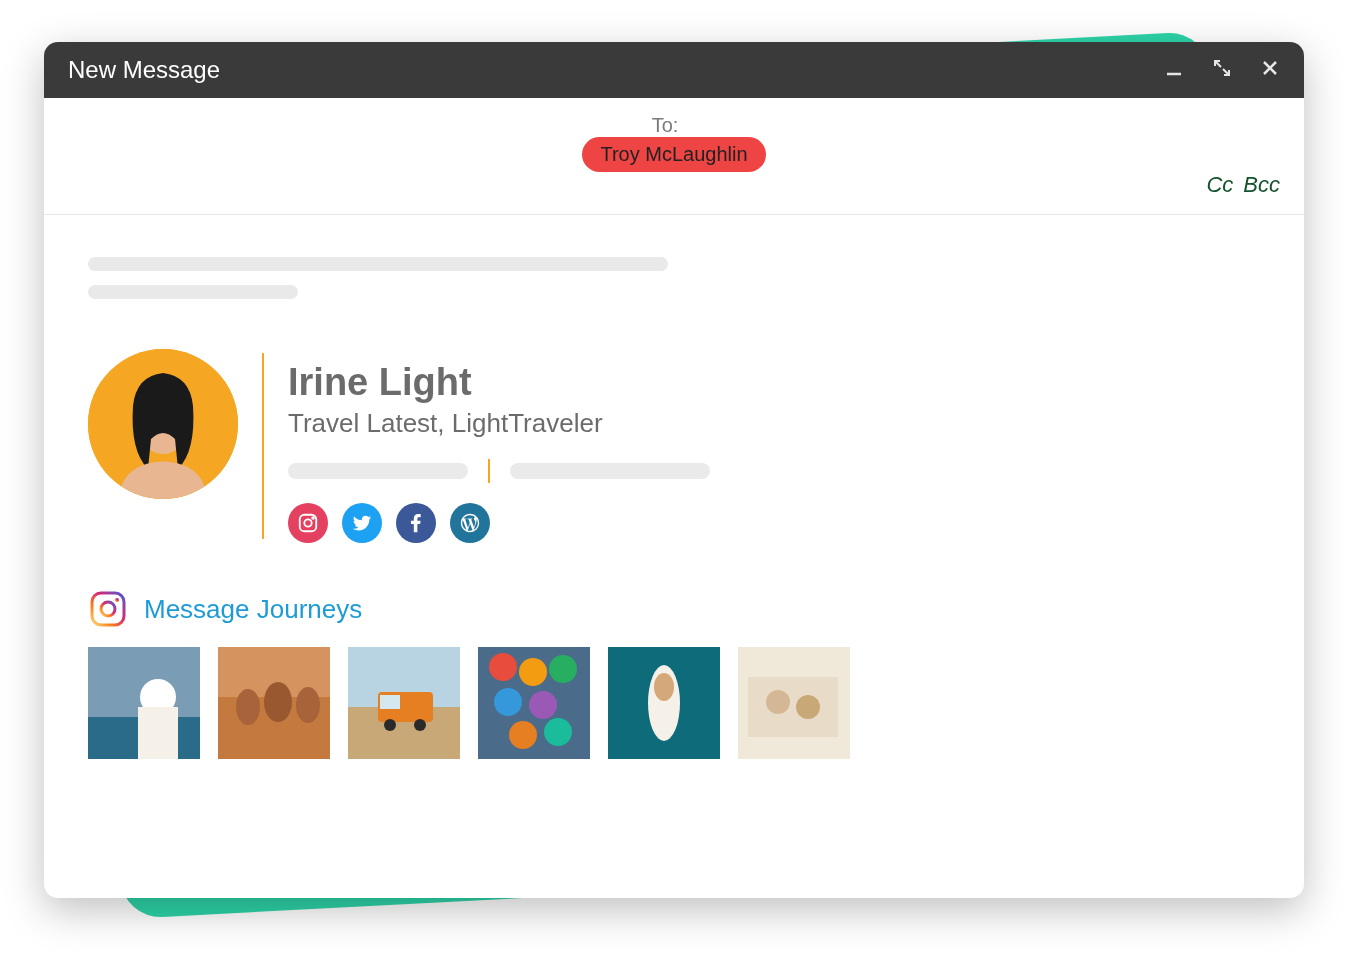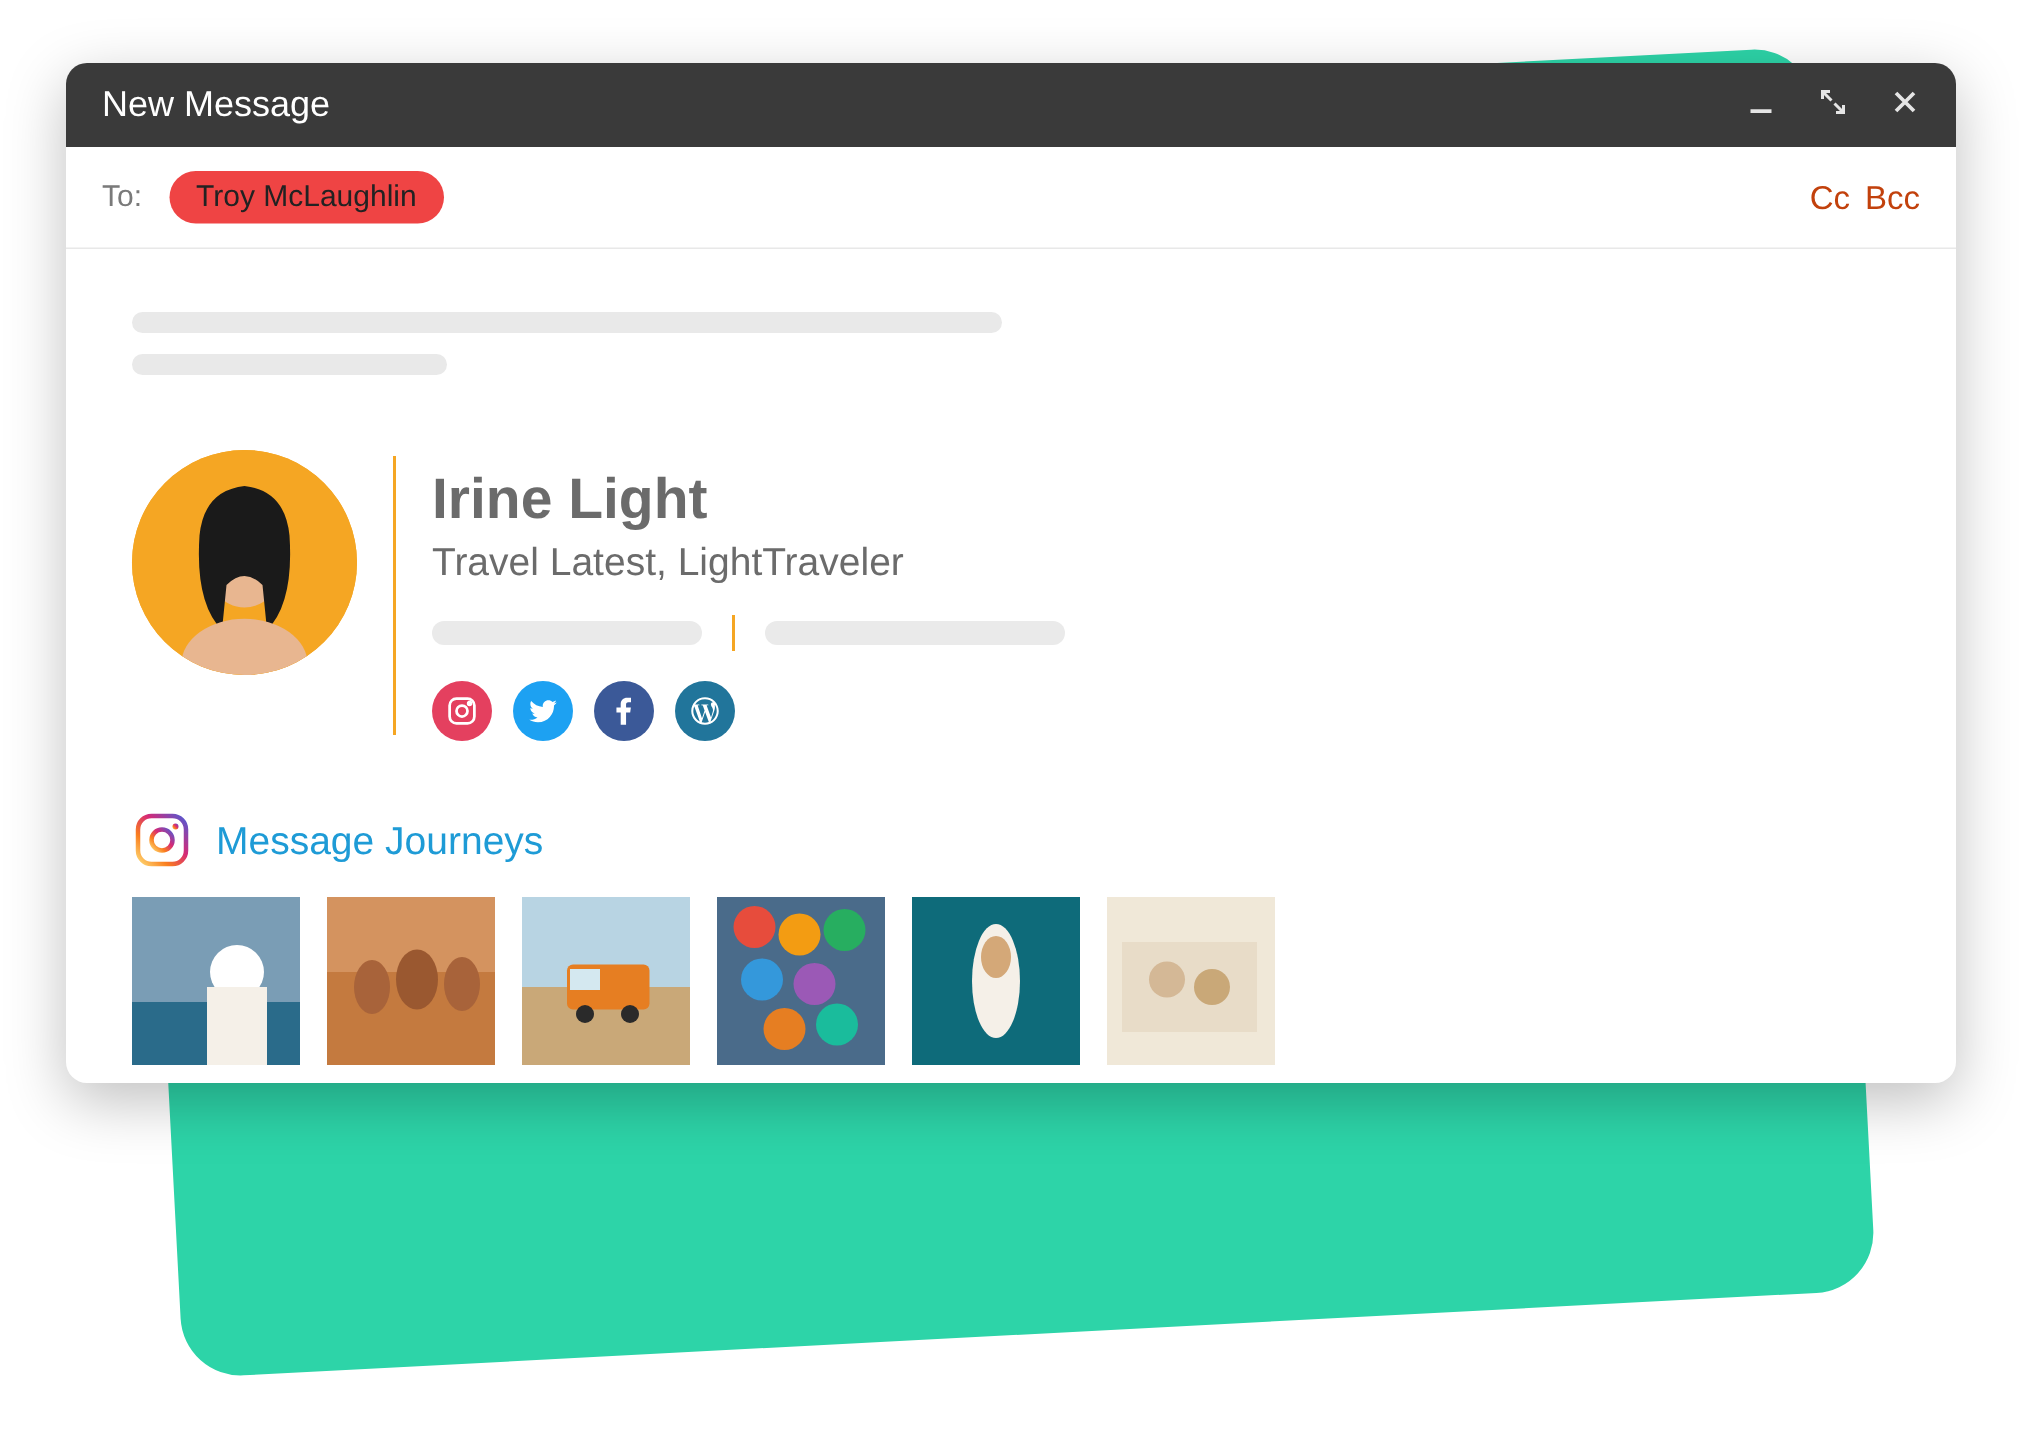--- a/index.html
+++ b/index.html
@@ -1,26 +1,26 @@
 <!DOCTYPE html>
 <html><head>
 <meta charset="utf-8">
 <style>
 * { box-sizing: border-box; margin: 0; padding: 0; }
 body { font-family: -apple-system, BlinkMacSystemFont, 'Segoe UI', Arial, sans-serif; background: #fff; width: 1356px; height: 962px; position: relative; overflow: hidden; }
 .teal-bg { position: absolute; width: 1130px; height: 830px; background: #2dd4a8; border-radius: 40px; top: 60px; left: 100px; transform: rotate(-3deg); z-index: 0; }
-.compose { position: absolute; top: 42px; left: 44px; width: 1260px; height: 680px; background: #fff; border-radius: 14px; box-shadow: 0 12px 40px rgba(0,0,0,0.25); z-index: 1; overflow: hidden; }
+.compose { position: absolute; top: 42px; left: 44px; width: 1260px; height: 856px; background: #fff; border-radius: 14px; box-shadow: 0 12px 40px rgba(0,0,0,0.25); z-index: 1; overflow: hidden; }
 .titlebar { background: #3a3a3a; height: 56px; display: flex; align-items: center; justify-content: space-between; padding: 0 24px; }
 .titlebar-title { color: #fff; font-size: 24px; font-weight: 400; }
 .titlebar-actions { display: flex; align-items: center; gap: 28px; color: #e5e5e5; }
 .titlebar-actions span { cursor: pointer; }
-.row { display: flex; align-items: center; padding: 16px 24px; border-bottom: 1px solid #e8e8e8; }
+.row { display: flex; align-items: center; padding: 16px 24px; border-bottom: 1px solid #e8e8e8; flex-direction: column; }
 .row-label { color: #7a7a7a; font-size: 20px; margin-right: 18px; }
 .chip { background: #ef4444; border-radius: 22px; padding: 6px 18px; font-size: 20px; color: #222; }
-.ccbcc { margin-left: auto; color: #c2410c; font-size: 22px; display: flex; gap: 10px; }
+.ccbcc { margin-left: auto; color: #14532d; font-size: 22px; display: flex; gap: 10px; font-style: italic; }
 .subject-text { font-size: 20px; color: #111; }
 .body { padding: 28px 44px; }
 .skel-line { height: 14px; background: #e9e9e9; border-radius: 7px; margin: 14px 0; }
 .skel-line.long { width: 580px; }
 .skel-line.short { width: 210px; }
 .sig { display: flex; margin-top: 50px; gap: 24px; align-items: flex-start; }
 .avatar { width: 150px; height: 150px; border-radius: 50%; background: #f5a623; position: relative; overflow: hidden; flex-shrink: 0; }
 .avatar svg { width: 100%; height: 100%; }
 .divider { width: 2px; background: #f5a623; align-self: stretch; margin: 4px 0; }
 .sig-content { flex: 1; margin-top: 12px; }

